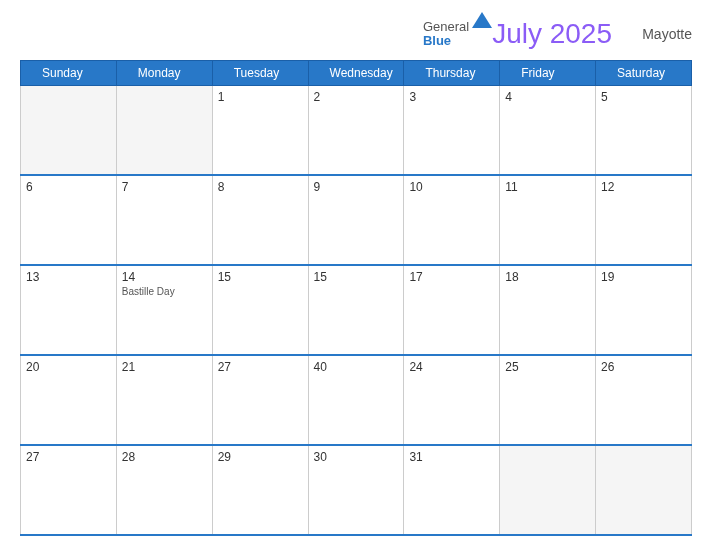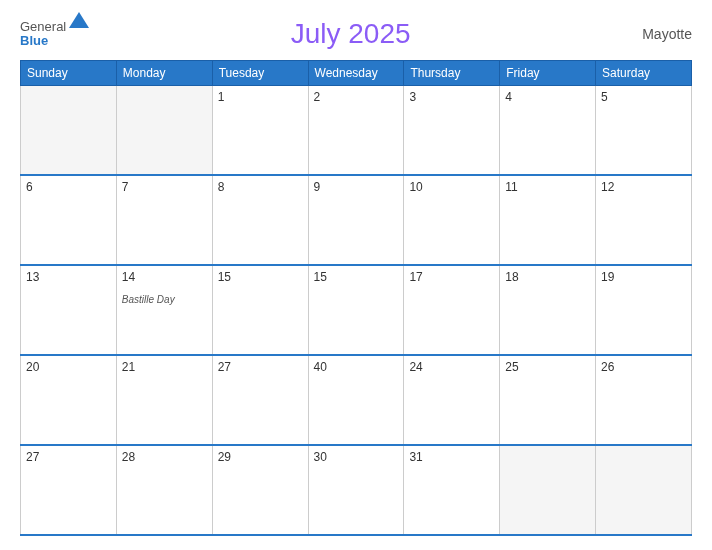--- a/index.html
+++ b/index.html
@@ -9,20 +9,21 @@
       background: #fff;
       font-family: Arial, sans-serif;
       overflow: hidden;
     }
     .page {
       width: 712px;
       height: 550px;
       padding: 18px 20px 14px 20px;
       display: flex;
       flex-direction: column;
+      align-items: flex-end;
     }
     .header {
       display: flex;
       align-items: center;
       justify-content: space-between;
       margin-bottom: 10px;
     }
     .logo-text {
       font-size: 13px;
       color: #555;
@@ -62,21 +63,21 @@
       border: 1px solid #ccc;
       border-collapse: collapse;
       width: 100%;
       table-layout: fixed;
     }
     .calendar thead tr th {
       background: #2878c8;
       color: #fff;
       font-size: 12px;
       font-weight: normal;
-      padding: 5px 6px;
+      padding: 5px 21px;
       border: 1px solid #1a5fa8;
       text-align: left;
     }
     .calendar tbody tr {
       height: 72px;
     }
     .calendar tbody tr td {
       border: 1px solid #ccc;
       border-bottom: 2px solid #2878c8;
       vertical-align: top;
@@ -90,22 +91,21 @@
     }
     .day-num {
       font-size: 12px;
       color: #333;
       display: block;
     }
     .holiday {
       font-size: 10px;
       color: #555;
       display: block;
-      margin-top: 10px;
-      font-style: italic;
+      margin-top: 2px;
     }
   </style>
 </head>
 <body>
 
 <div class="page">
   <div class="header">
 
     <div class="logo-wrapper">
       <div class="logo-text">

